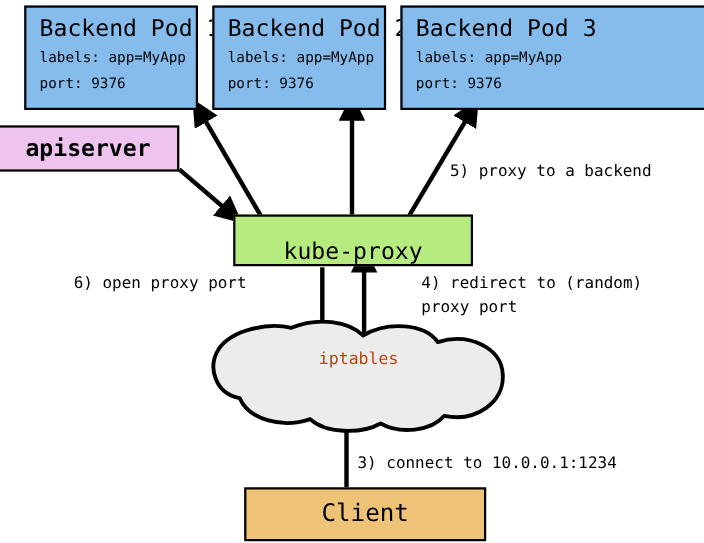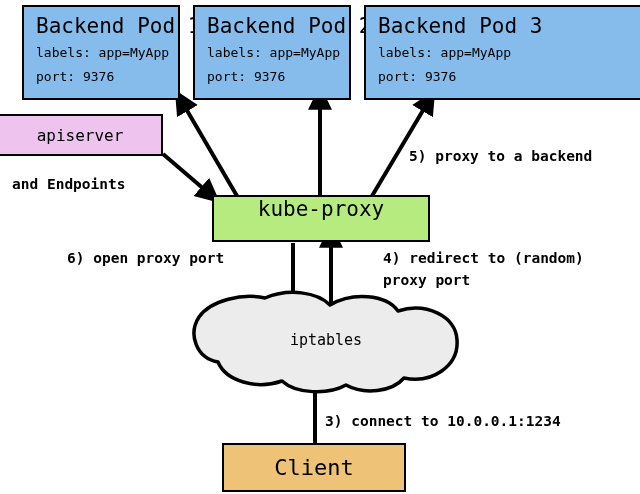--- a/index.html
+++ b/index.html
@@ -45,58 +45,59 @@
     line-height: 24px;
     white-space: nowrap;
   }
   .apiserver-box {
     background: #eec3ee;
     display: flex;
     align-items: center;
     justify-content: center;
   }
   .apiserver-label {
-    font-size: 16px;
+    font-size: 21px;
     white-space: nowrap;
+    font-weight: bold;
   }
   .kubeproxy-box {
     background: #b6ec7f;
     display: flex;
-    align-items: flex-start;
+    align-items: flex-end;
     justify-content: center;
   }
   .kubeproxy-label {
     font-size: 21px;
     white-space: nowrap;
   }
   .client-box {
     background: #efc377;
     display: flex;
     align-items: center;
     justify-content: center;
   }
   .client-label {
     font-size: 22px;
     white-space: nowrap;
   }
   .cloud-label {
     position: absolute;
     left: 193px;
-    top: 331px;
+    top: 317px;
     width: 266px;
     text-align: center;
     font-size: 15px;
-    color: #000000;
+    color: #c2410c;
     z-index: 6;
     font-family: "DejaVu Sans Mono", monospace;
   }
   .step-label {
     position: absolute;
     font-family: "DejaVu Sans Mono", monospace;
-    font-weight: bold;
+    font-weight: normal;
     font-size: 14.5px;
     line-height: 22px;
     color: #000000;
     white-space: nowrap;
     z-index: 6;
   }
 </style>
 </head>
 <body>
 
@@ -156,26 +157,25 @@
   </div>
 
   <div class="node-box apiserver-box" style="left:-3px; top:114px; width:166px; height:42px;">
     <div class="apiserver-label">apiserver</div>
   </div>
 
   <div class="node-box kubeproxy-box" style="left:212px; top:195px; width:218px; height:47px;">
     <div class="kubeproxy-label">kube-proxy</div>
   </div>
 
-  <div class="node-box client-box" style="left:222px; top:443px; width:184px; height:49px;">
+  <div class="node-box client-box" style="left:222px; top:443px; width:220px; height:49px;">
     <div class="client-label">Client</div>
   </div>
 
   <div class="step-label" style="left:12px; top:173px;">
-    <div>and Endpoints</div>
   </div>
 
   <div class="step-label" style="left:67px; top:247px;">
     <div>6) open proxy port</div>
   </div>
 
   <div class="step-label" style="left:325px; top:410px;text-align:center;">
     <div>3) connect to 10.0.0.1:1234</div>
   </div>
 

